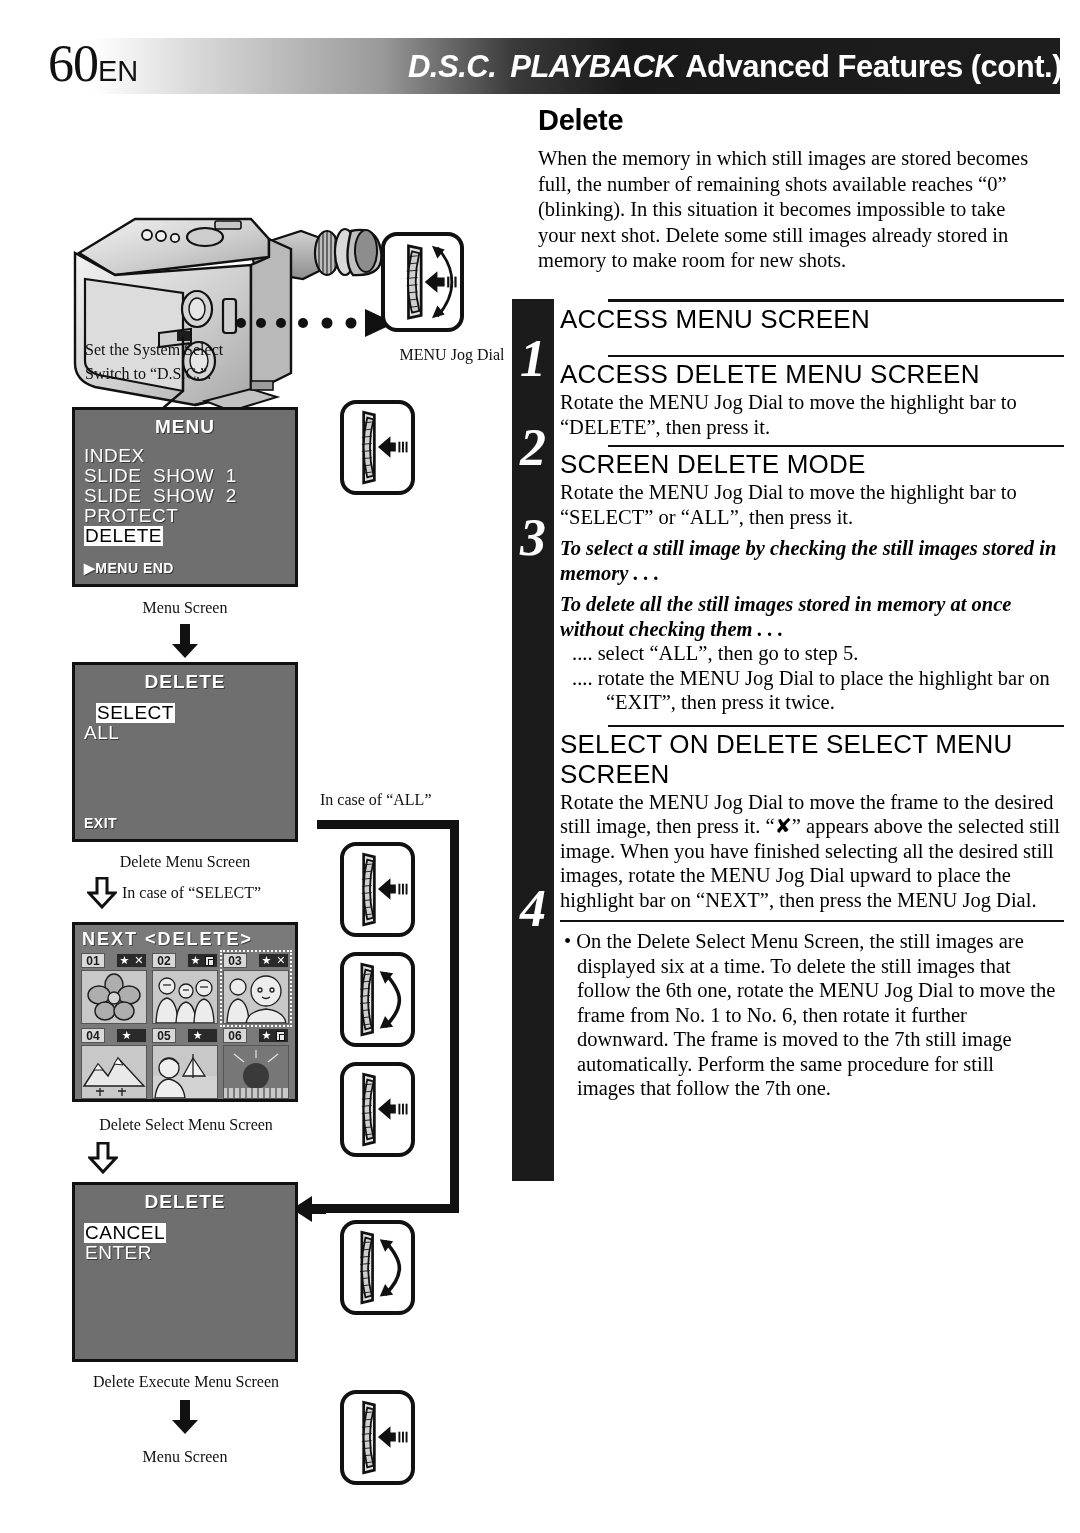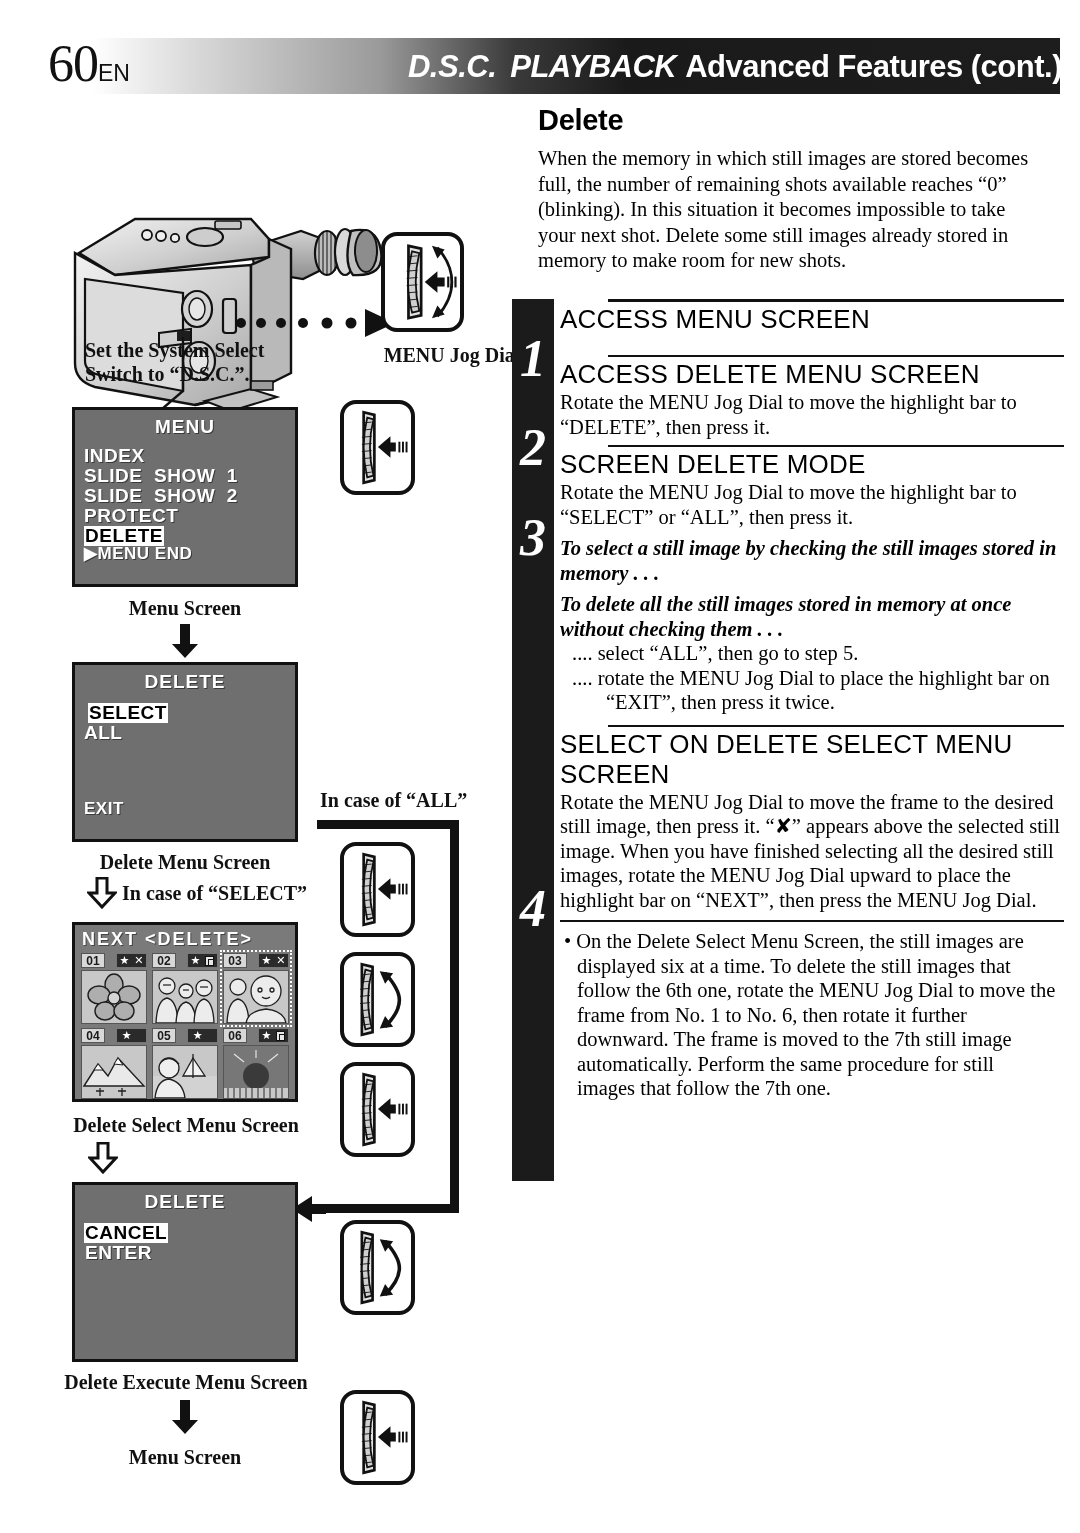--- a/index.html
+++ b/index.html
@@ -18,21 +18,21 @@
   #header-bar {
     position:absolute; left:30px; top:0; width:1030px; height:56px;
     background:linear-gradient(to right, #ffffff 0%, #ffffff 6%, #d9d9d9 16%, #9a9a9a 34%, #3a3a3a 47%, #1a1a1a 58%, #1d1d1d 100%);
   }
   #page-num {
     position:absolute; left:48px; top:-2px;
     font-family:"Liberation Serif", serif;
     font-size:52px; font-weight:400; letter-spacing:-1px; color:#111;
     line-height:56px;
   }
-  #page-num .en { font-size:23px; font-family:"Liberation Sans", sans-serif; letter-spacing:0; }
+  #page-num .en { font-size:29px; font-family:"Liberation Sans", sans-serif; letter-spacing:0; }
   #header-title {
     position:absolute; right:18px; top:0; height:56px; line-height:58px;
     color:#ffffff; white-space:nowrap;
     font-family:"Liberation Sans", sans-serif;
     font-size:31px; font-weight:bold; font-style:italic;
     letter-spacing:-0.5px;
   }
   #header-title .dsc { font-style:italic; font-weight:bold; }
   #header-title .pb  { font-style:italic; font-weight:bold; margin-left:14px;}
   #header-title .adv { font-style:normal; font-weight:bold; margin-left:9px; }
@@ -94,47 +94,47 @@
     font-family:"Liberation Serif", serif;
     font-style:italic; font-weight:bold;
     font-size:52px; line-height:52px;
   }
 
   
   #left-col { position:absolute; left:0; top:100px; width:512px; }
 
   .cap {
     font-family:"Liberation Serif", serif;
-    font-weight:bold; font-size:20px; line-height:24px;
+    font-weight:normal; font-size:16px; line-height:24px;
     color:#111;
   }
 
   
   .lcd {
     position:absolute; width:226px; height:180px;
     background:#6f6f6f; border:3px solid #111;
     font-family:"Liberation Sans", sans-serif;
     color:#ffffff;
   }
   .lcd-title {
     text-align:center; font-weight:bold; font-size:19px;
     letter-spacing:1px; margin-top:6px;
     text-shadow:1px 1px 0 #3a3a3a;
   }
   .lcd-item {
-    font-weight:bold; font-size:19px; letter-spacing:0.5px;
+    font-weight:normal; font-size:19px; letter-spacing:0.5px;
     margin-left:9px; line-height:20px; white-space:pre;
     text-shadow:1px 1px 0 #3a3a3a;
   }
   .lcd-item.hl {
     background:#ffffff; color:#000; display:inline-block;
     padding:0 1px; text-shadow:none;
   }
-  .lcd-bottom { position:absolute; left:9px; bottom:20px;
-    font-weight:bold; font-size:17px; letter-spacing:0.5px;
+  .lcd-bottom { position:absolute; left:9px; bottom:8px;
+    font-weight:bold; font-size:14px; letter-spacing:0.5px;
     text-shadow:1px 1px 0 #3a3a3a; }
 
   
   #grid-screen { position:absolute; width:226px; height:180px;
     background:#7a7a7a; border:3px solid #111; }
   #grid-head {
     color:#fff; font-family:"Liberation Sans", sans-serif;
     font-weight:bold; font-size:18px; letter-spacing:2px;
     margin:4px 0 3px 7px; text-shadow:1px 1px 0 #444;
   }
@@ -326,21 +326,21 @@
         <line x1="62" y1="41" x2="62" y2="53"></line>
           <line x1="66" y1="41" x2="66" y2="53"></line>
         <line x1="70" y1="41" x2="70" y2="53"></line>
       </g>
     </svg>
   </div>
 
   <div class="lcd" style="left:72px; top:562px;">
     <div class="lcd-title">DELETE</div>
     <div style="margin-top:10px;">
-      <div style="margin-left:9px;"><span class="lcd-item hl" style="margin-left:4px;">SELECT</span></div>
+      <div style="margin-left:9px;"><span class="lcd-item hl" style="margin-left:12px;">SELECT</span></div>
       <div class="lcd-item">ALL</div>
     </div>
     <div class="lcd-bottom">EXIT</div>
   </div>
   <div class="cap" style="position:absolute; left:72px; top:750px; width:226px; text-align:center;">Delete Menu Screen</div>
 
   <svg class="hollow-arrow" style="left:87px; top:777px;" viewBox="0 0 30 32">
     <path d="M10 1 H20 V16 H28 L15 30 L2 16 H10 Z" fill="#fff" stroke="#111" stroke-width="3"></path>
   </svg>
   <div class="cap" style="position:absolute; left:122px; top:781px;">In case of “SELECT”</div>

